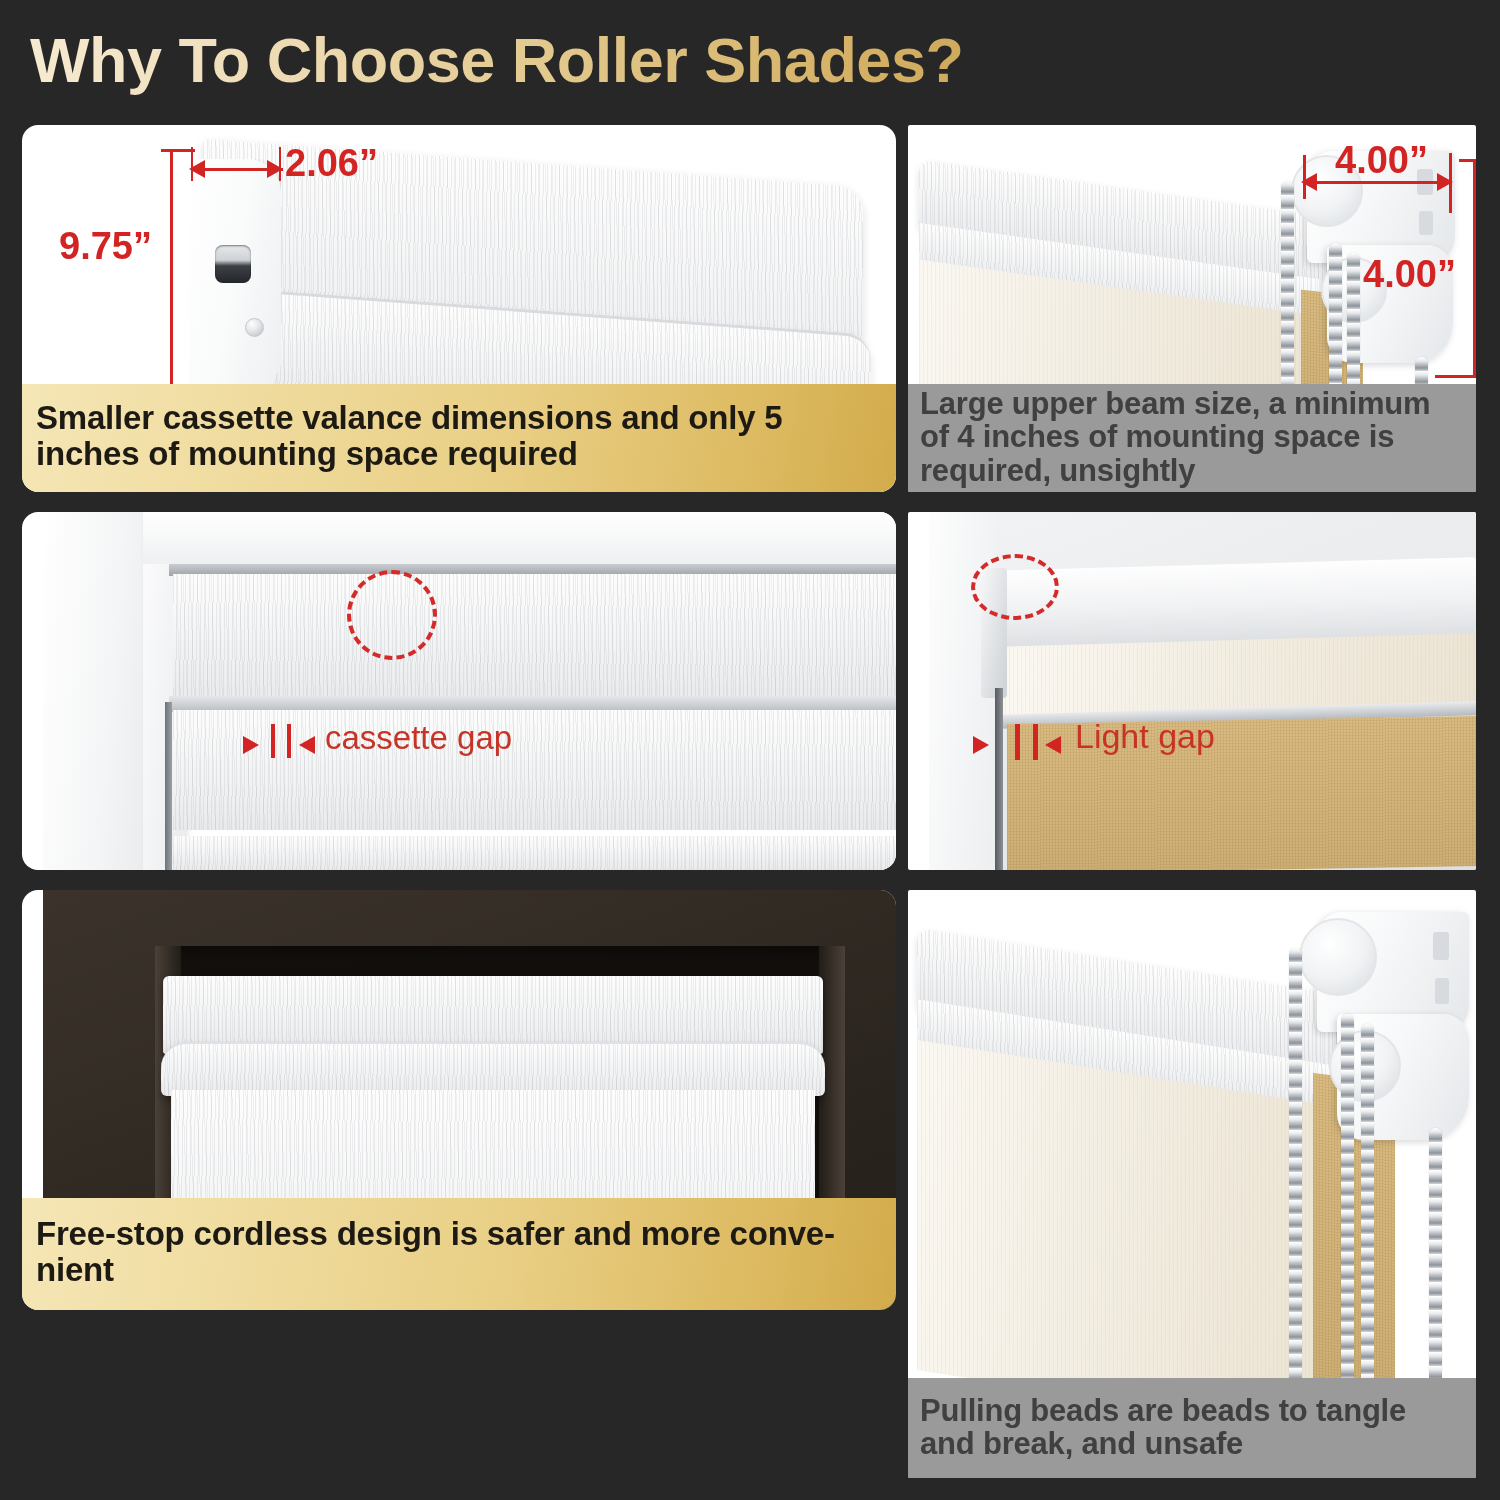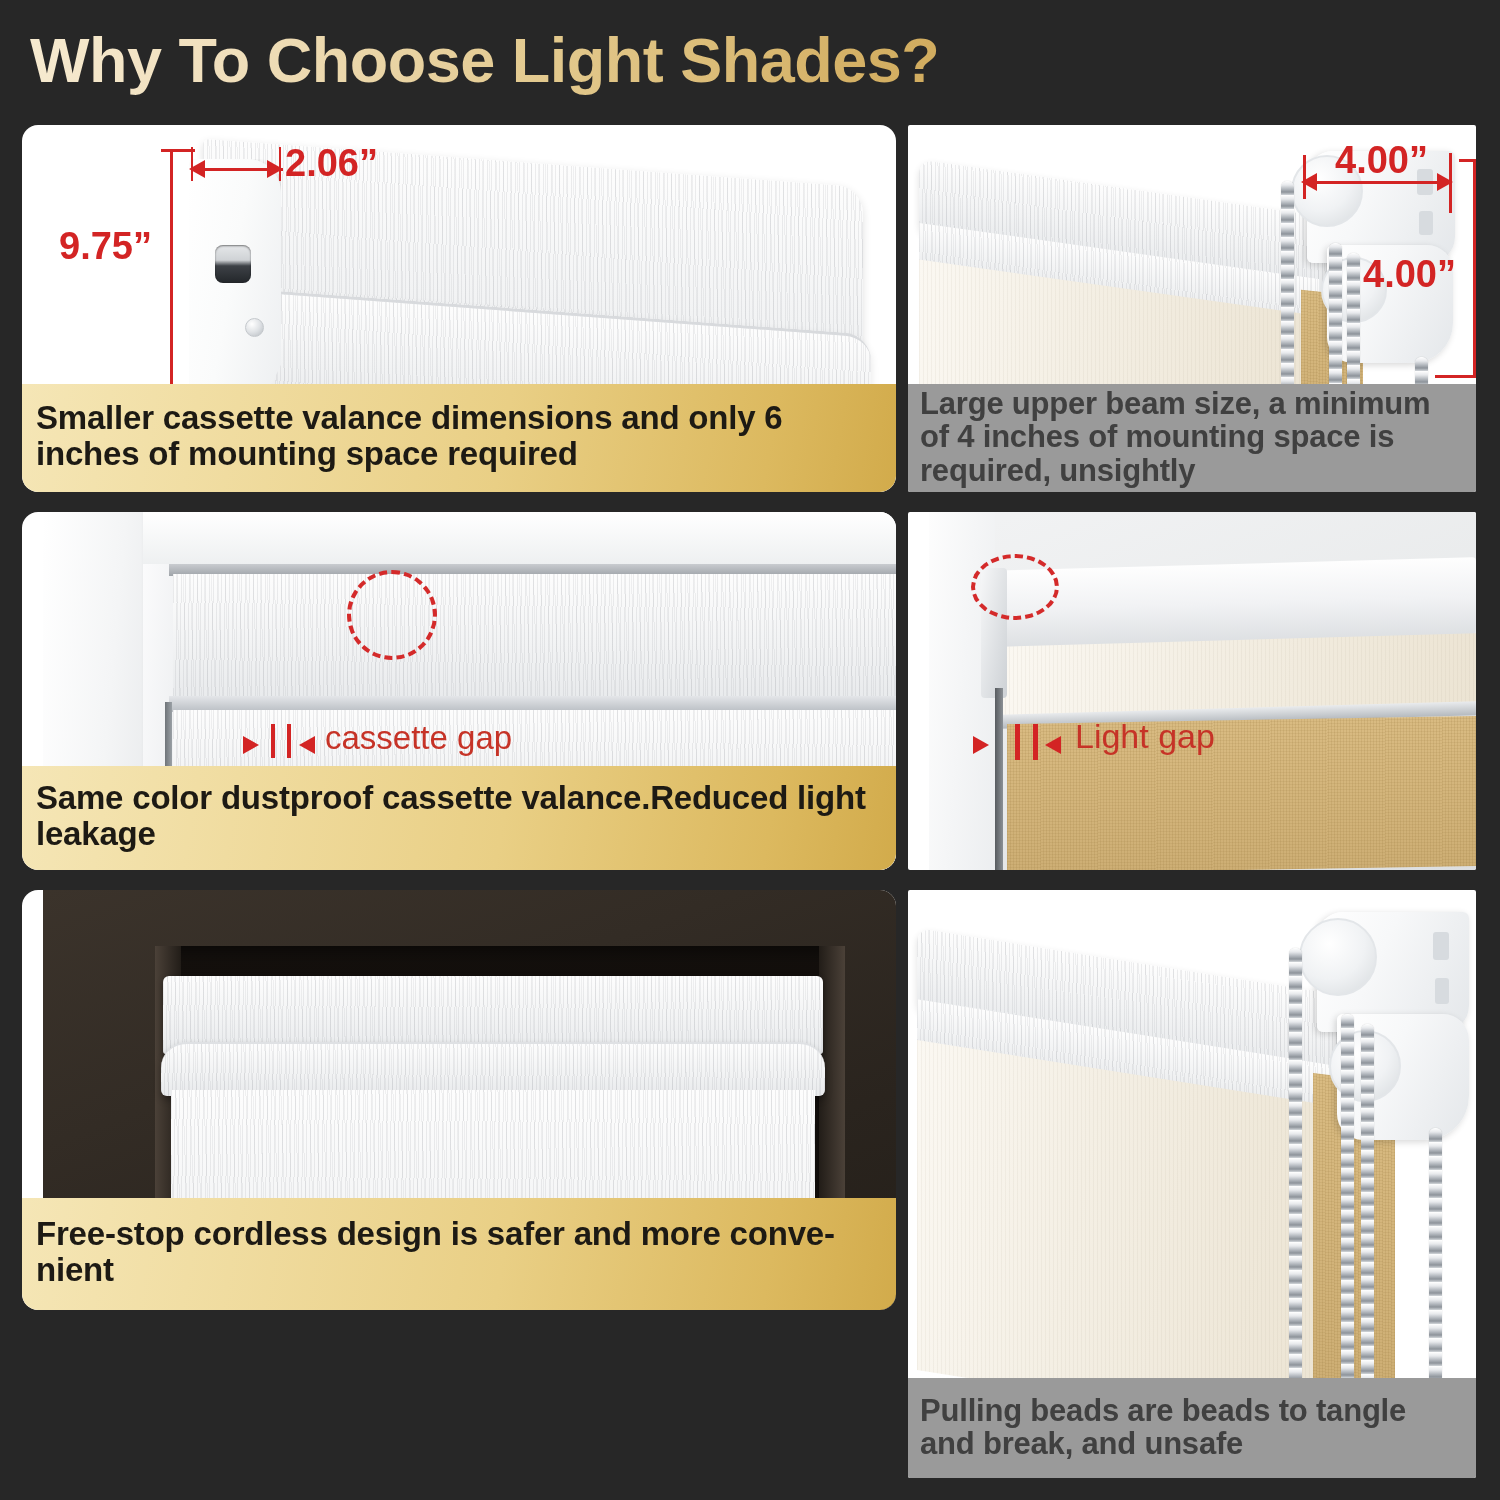--- a/index.html
+++ b/index.html
@@ -210,21 +210,21 @@
   #p4 .tube{position:absolute;left:60px;top:52px;right:0;height:88px;background:linear-gradient(180deg,#fefefe 0%,#f1f2f4 45%,#d8dbde 100%);border-radius:4px 4px 20px 20px;transform:skewY(-1.6deg);}
   #p4 .band{position:absolute;left:72px;top:128px;right:0;height:74px;transform:skewY(-1.6deg);}
   #p4 .rail2{position:absolute;left:70px;top:196px;right:0;height:14px;background:linear-gradient(180deg,#e9ebed,#b4b9be);transform:skewY(-1.6deg);}
   #p4 .khaki{position:absolute;left:78px;top:208px;right:0;bottom:0;transform:skewY(-1.0deg);}
   #p4 .brkt{position:absolute;left:52px;top:56px;width:26px;height:130px;background:linear-gradient(100deg,#f6f7f8,#cdd1d5);border-radius:4px;}
   #p4 .gapline2{position:absolute;left:66px;top:176px;width:8px;bottom:0;background:linear-gradient(90deg,#585c60,#8b9095);}
 </style>
 </head>
 <body>
 
-<div id="title">Why To Choose Light Shades?</div>
+<div id="title">Why To Choose Roller Shades?</div>
 
 <div class="panel p-l" id="p1">
   <div class="scene">
     <div class="v-body wtex"></div>
     <div class="v-lip wtex"></div>
     <div class="v-fab wtex"></div>
     <div class="v-cap"></div>
     <div class="hole"></div>
     <div class="screw" style="left:202px;top:193px;"></div>
     <div class="screw" style="left:166px;top:281px;width:30px;height:30px;"></div>
@@ -235,21 +235,21 @@
     <div class="arrow-l" style="left:146px;top:35px;"></div>
     <div class="arrow-r" style="left:224px;top:35px;"></div>
     <div class="dim-txt" style="left:242px;top:17px;font-size:38px;">2.06”</div>
 
     <div class="dim-line" style="left:127px;top:24px;width:3px;height:272px;"></div>
     <div class="dim-line" style="left:118px;top:24px;width:34px;height:3px;"></div>
     <div class="dim-line" style="left:118px;top:293px;width:34px;height:3px;"></div>
     <div class="dim-txt" style="left:16px;top:100px;font-size:38px;">9.75”</div>
   </div>
   <div class="cap cap-gold" id="cap1">
-    <div class="cap-txt">Smaller cassette valance dimensions and only 6 inches of mounting space required</div>
+    <div class="cap-txt">Smaller cassette valance dimensions and only 5 inches of mounting space required</div>
   </div>
 </div>
 
 <div class="panel p-r" id="p2">
   <div class="scene">
     <div class="rl-tube wtex" style="left:-10px;top:64px;width:420px;height:76px;transform:skewY(8deg);"></div>
     <div class="rl-fab wtex" style="left:-10px;top:126px;width:400px;height:50px;transform:skewY(8deg);"></div>
     <div class="rl-fab cream" style="left:-10px;top:162px;width:390px;height:160px;transform:skewY(8deg);"></div>
     <div class="rl-fab ktex" style="left:372px;top:168px;width:62px;height:148px;transform:skewY(6deg);"></div>
 
@@ -295,23 +295,20 @@
     <div class="gapline"></div>
 
     <div class="ring" style="left:304px;top:58px;width:82px;height:82px;"></div>
 
     <div class="arrow-r" style="left:200px;top:224px;"></div>
     <div class="dim-line" style="left:228px;top:212px;width:4px;height:34px;"></div>
     <div class="dim-line" style="left:244px;top:212px;width:4px;height:34px;"></div>
     <div class="arrow-l" style="left:256px;top:224px;"></div>
     <div class="dim-txt-r" style="left:282px;top:207px;font-size:33px;">cassette gap</div>
   </div>
-  <div class="cap cap-gold" id="cap3">
-    <div class="cap-txt">Same color dustproof cassette valance.Reduced light leakage</div>
-  </div>
 </div>
 
 <div class="panel p-r" id="p4">
   <div class="scene">
     <div class="bg"></div>
     <div class="wall"></div>
     <div class="tube"></div>
     <div class="band cream"></div>
     <div class="rail2"></div>
     <div class="khaki ktex"></div>

